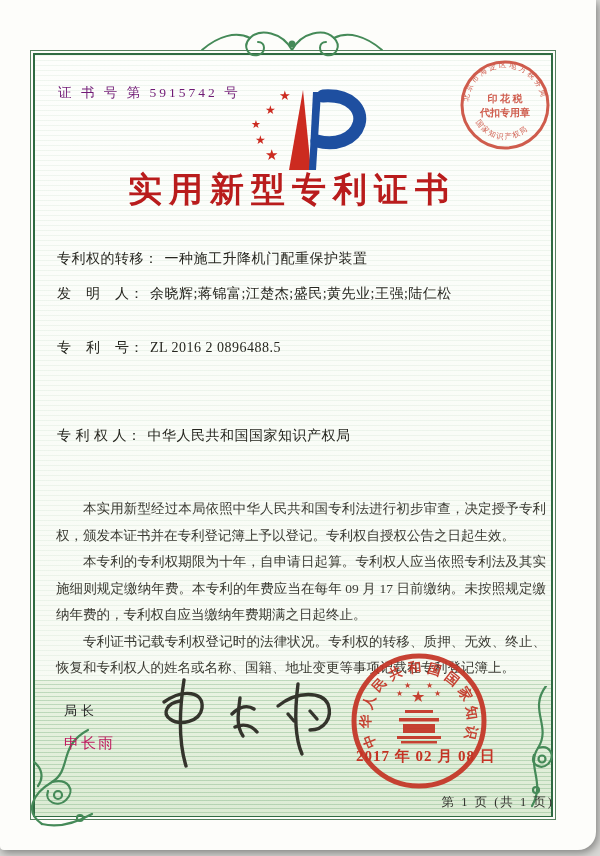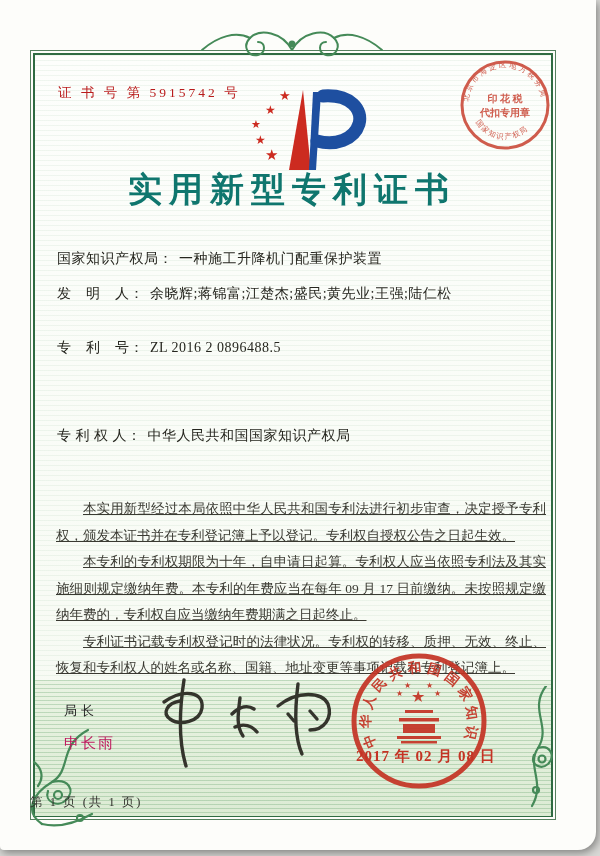--- a/index.html
+++ b/index.html
@@ -28,50 +28,50 @@
   }
   
   .band{
     position:absolute;left:35px;top:680px;width:516px;height:136px;
     background:
       repeating-linear-gradient(to bottom, rgba(80,150,90,.28) 0 1px, transparent 1px 4px),
       linear-gradient(#e9f3e2,#dcebd4);
     z-index:1;
   }
   .cert-no{
-    position:absolute;left:58px;top:84px;font-size:13.5px;color:#b91c1c;
+    position:absolute;left:58px;top:84px;font-size:13.5px;color:#701a75;
     letter-spacing:3px;z-index:3;
   }
   .logo{position:absolute;left:243px;top:84px;z-index:3;}
   .title{
     position:absolute;left:30px;top:167px;width:524px;text-align:center;
-    font-size:34px;font-weight:600;color:#0f766e;letter-spacing:7px;z-index:3;
+    font-size:34px;font-weight:600;color:#b91c1c;letter-spacing:7px;z-index:3;
   }
   .field{
     position:absolute;left:57px;width:480px;font-size:14px;color:#26261f;z-index:3;
     letter-spacing:.5px;white-space:nowrap;
   }
   .field .lab{margin-right:6px;}
   .f1{top:250px}.f2{top:285px}.f3{top:339px}.f4{top:383px}.f5{top:427px}.f6{top:470px}
   .body-text{
     position:absolute;left:56px;top:496px;width:490px;z-index:3;
     font-size:13.5px;line-height:26.5px;color:#3a3a32;text-align:justify;
   }
-  .body-text p{margin:0;text-indent:2em;text-decoration:underline;}
+  .body-text p{margin:0;text-indent:2em;}
   .director-label{position:absolute;left:64px;top:702px;font-size:13px;letter-spacing:4px;color:#222;z-index:3;}
   .director-name{position:absolute;left:64px;top:734px;font-size:15px;letter-spacing:2px;color:#be185d;z-index:3;}
   .signature{position:absolute;left:140px;top:664px;z-index:3;}
   .seal{position:absolute;left:348px;top:650px;z-index:4;opacity:.92;}
   .seal-date{
     position:absolute;left:356px;top:747px;z-index:5;
     font-size:15px;font-weight:600;color:#c43324;letter-spacing:1px;white-space:nowrap;
   }
   .tax-stamp{position:absolute;left:458px;top:58px;z-index:4;opacity:.85;}
   .page-footer{
-    position:absolute;left:30px;top:794px;width:524px;text-align:left;
+    position:absolute;left:30px;top:794px;width:524px;text-align:right;
     font-size:12.5px;color:#33332e;letter-spacing:2px;z-index:3;
   }
   .orn{position:absolute;z-index:2;}
   .orn-top{left:198px;top:26px;}
   .orn-bl{left:14px;top:728px;}
   .orn-br{left:514px;top:686px;}
 </style>
 </head>
 <body>
 
@@ -124,21 +124,21 @@
       <text x="22" y="30" font-size="12">★</text>
       <text x="8" y="44" font-size="11">★</text>
       <text x="12" y="60" font-size="12">★</text>
       <text x="22" y="76" font-size="15">★</text>
     </g>
   </svg>
 
   <div class="title">实用新型专利证书</div>
 
   <div class="field f1">
-    <span class="lab">国家知识产权局：</span><span>一种施工升降机门配重保护装置</span>
+    <span class="lab">专利权的转移：</span><span>一种施工升降机门配重保护装置</span>
   </div>
   <div class="field f2">
     <span class="lab">发　明　人：</span><span>余晓辉;蒋锦富;江楚杰;盛民;黄先业;王强;陆仁松</span>
   </div>
   <div class="field f3">
     <span class="lab">专　利　号：</span><span>ZL 2016 2 0896488.5</span>
   </div>
   <div class="field f5">
     <span class="lab">专 利 权 人：</span><span>中华人民共和国国家知识产权局</span>
   </div>

